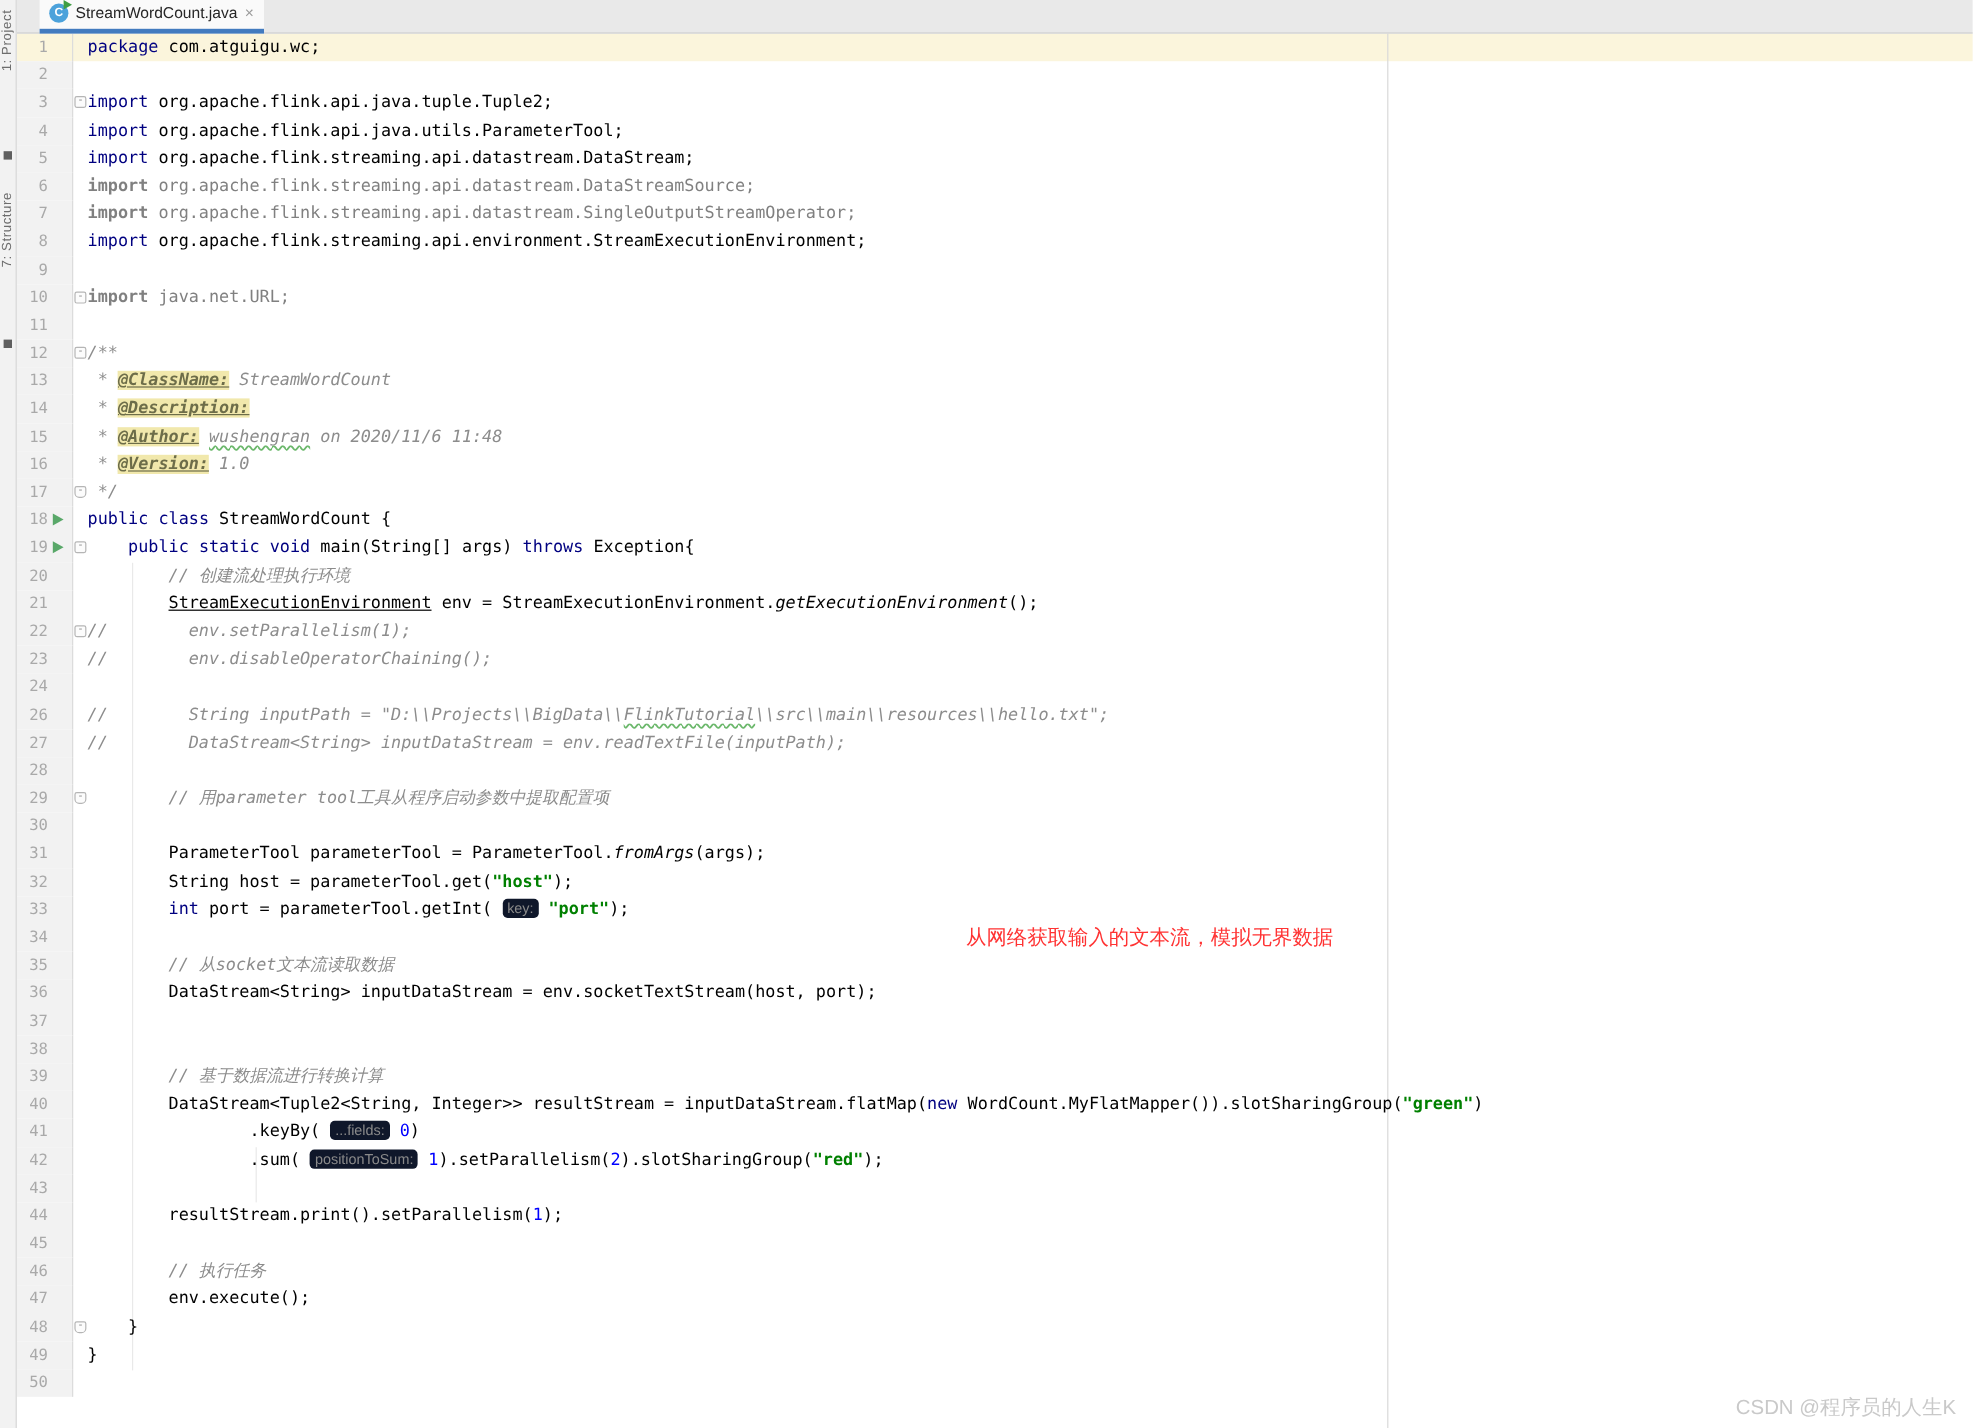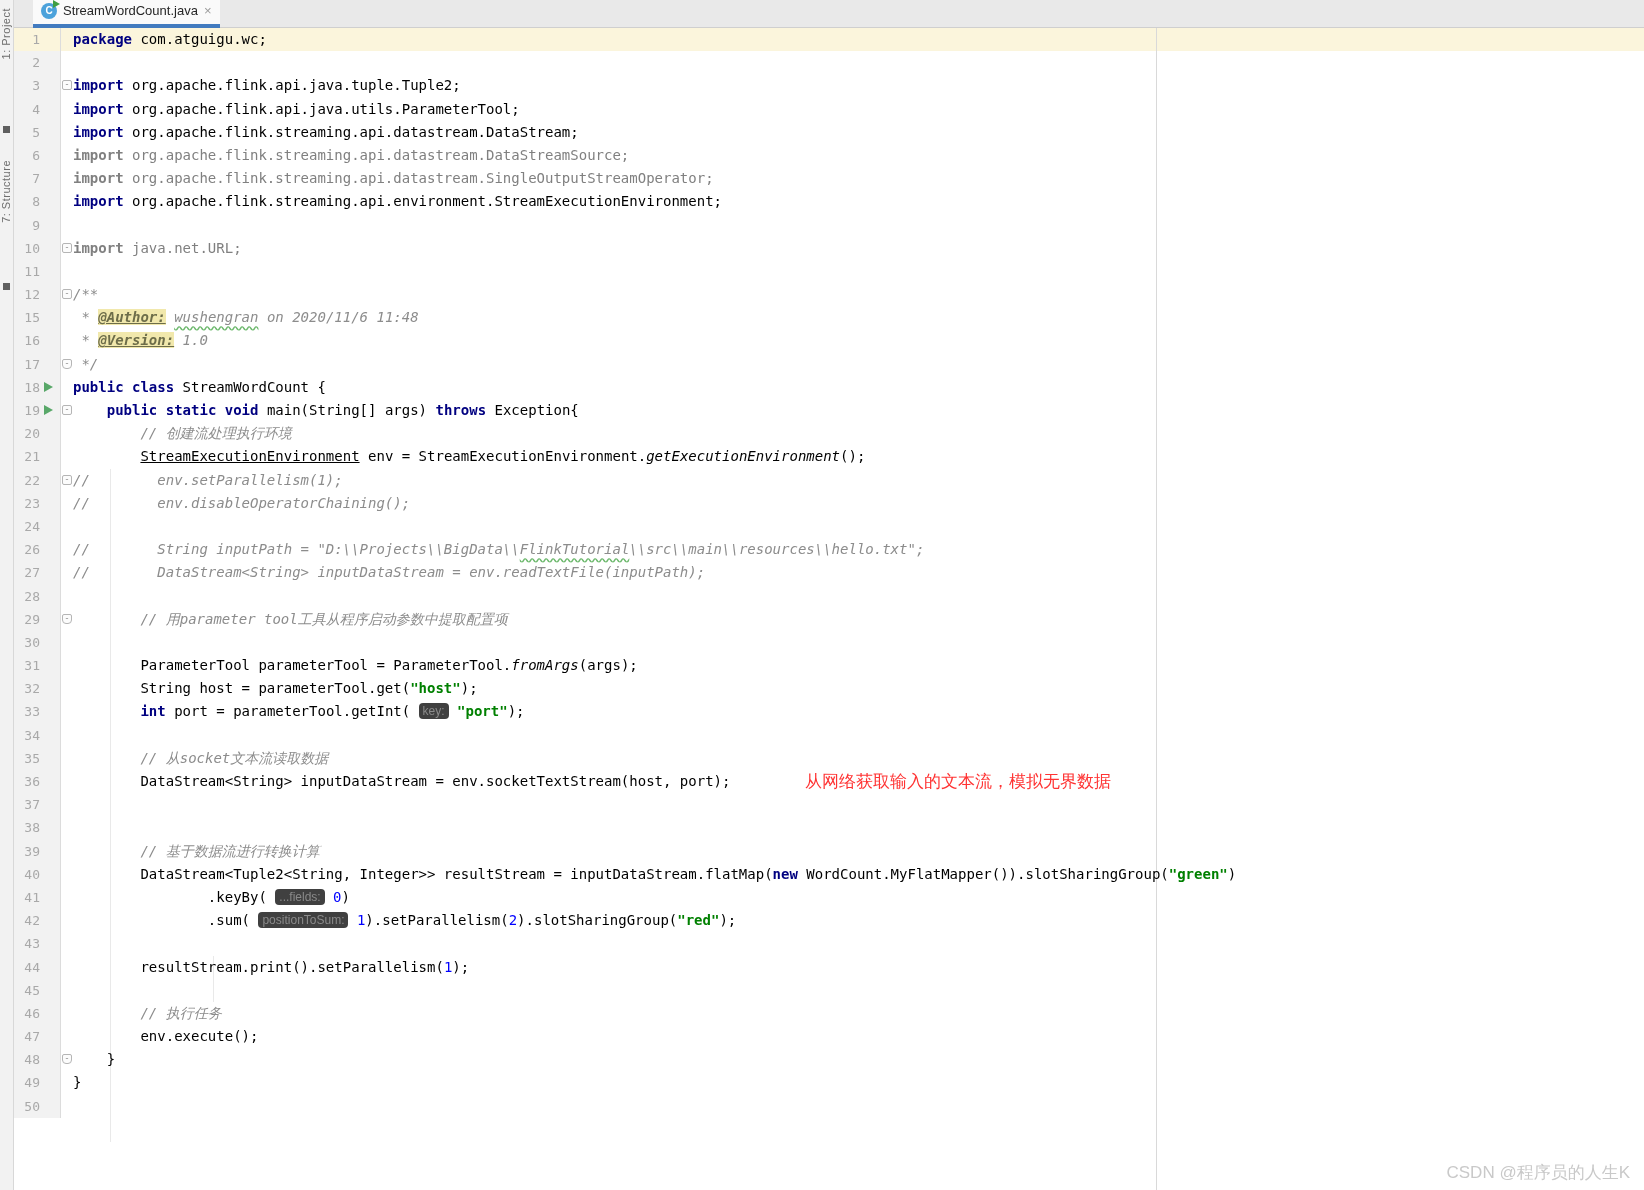--- a/index.html
+++ b/index.html
@@ -41,33 +41,33 @@
   .ln { position:absolute; left:0; top:0; width:26px; text-align:right; color:#A9A9A9; font-size:13px; }
   .run { position:absolute; left:30px; top:6px; width:0; height:0;
     border-left:9px solid #59A869; border-top:5px solid transparent; border-bottom:5px solid transparent; }
   .foldstrip { position:relative; flex:0 0 12px; height:100%; }
   .fold { position:absolute; left:1px; top:6px; width:10px; height:10px; border:1px solid #B5B5B5;
     border-radius:2px; background:#FCFCFC; color:#8F8F8F; font-size:9px; line-height:7px; text-align:center; }
   .fold.end { border-radius:2px 2px 4px 4px; }
   .code { flex:1; white-space:pre; color:#000; }
 
   
-  .tk-kw  { color:#000080; font-weight:bold; }
+  .tk-kw  { color:#000080; font-weight:normal; }
   .tk-pl  { color:#000000; }
   .tk-str { color:#008000; font-weight:bold; }
   .tk-num { color:#0000FF; }
   .tk-cmt { color:#8C8C8C; font-style:italic; }
   .tk-cmtw{ color:#8C8C8C; font-style:italic; text-decoration:underline; text-decoration-style:wavy;
             text-decoration-color:#6CB86C; text-underline-offset:3px;margin-top:44px; }
   .tk-gy  { color:#808080; }
   .tk-gyb { color:#808080; font-weight:bold; }
   .tk-tag { color:#6D6D49; font-weight:bold; font-style:italic; text-decoration:underline; background:#F1E8AC; }
   .tk-ul  { color:#000; text-decoration:underline; }
   .tk-it  { color:#000; font-style:italic; }
-  .tk-hint{ display:inline-block; background:#404040; color:#8A8A8A; border-radius:4px;
+  .tk-hint{ display:inline-block; background:#0f172a; color:#8A8A8A; border-radius:4px;
             font-family:"Liberation Sans", sans-serif; font-size:12px; line-height:16px;
             padding:0 4px; vertical-align:1px; }
 
   .annotation { position:absolute; left:805px; top:770px; height:23px; line-height:23px;
     font-family:"Liberation Sans", sans-serif; font-size:17px; color:#FF3333; z-index:40;text-align:right; }
   .watermark { position:absolute; right:14px; bottom:6px; font-family:"Liberation Sans", sans-serif;
     font-size:17px; color:#C9C9C9; z-index:40;text-align:center; }
 </style>
 </head>
 <body>
@@ -181,20 +181,34 @@
         <span class="gut">
           <span class="ln">12</span>
         </span>
         <span class="foldstrip">
           <span class="fold">-</span>
         </span>
         <span class="code"><span class="tk-cmt">/**</span></span>
       </div>
       <div class="row">
         <span class="gut">
+          <span class="ln">13</span>
+        </span>
+        <span class="foldstrip"></span>
+        <span class="code"><span class="tk-cmt"> * </span><span class="tk-tag">@ClassName:</span><span class="tk-cmt"> StreamWordCount</span></span>
+      </div>
+      <div class="row">
+        <span class="gut">
+          <span class="ln">14</span>
+        </span>
+        <span class="foldstrip"></span>
+        <span class="code"><span class="tk-cmt"> * </span><span class="tk-tag">@Description:</span></span>
+      </div>
+      <div class="row">
+        <span class="gut">
           <span class="ln">15</span>
         </span>
         <span class="foldstrip"></span>
         <span class="code"><span class="tk-cmt"> * </span><span class="tk-tag">@Author:</span><span class="tk-cmt"> </span><span class="tk-cmtw">wushengran</span><span class="tk-cmt"> on 2020/11/6 11:48</span></span>
       </div>
       <div class="row">
         <span class="gut">
           <span class="ln">16</span>
         </span>
         <span class="foldstrip"></span>

